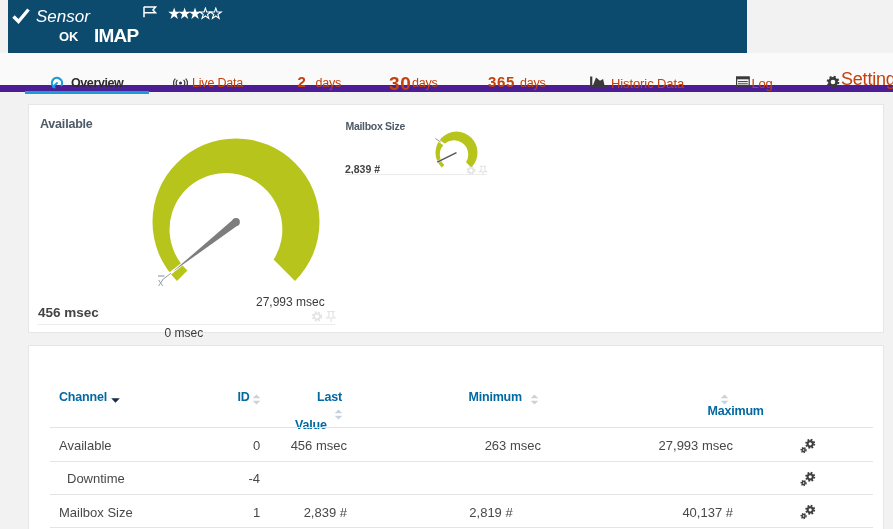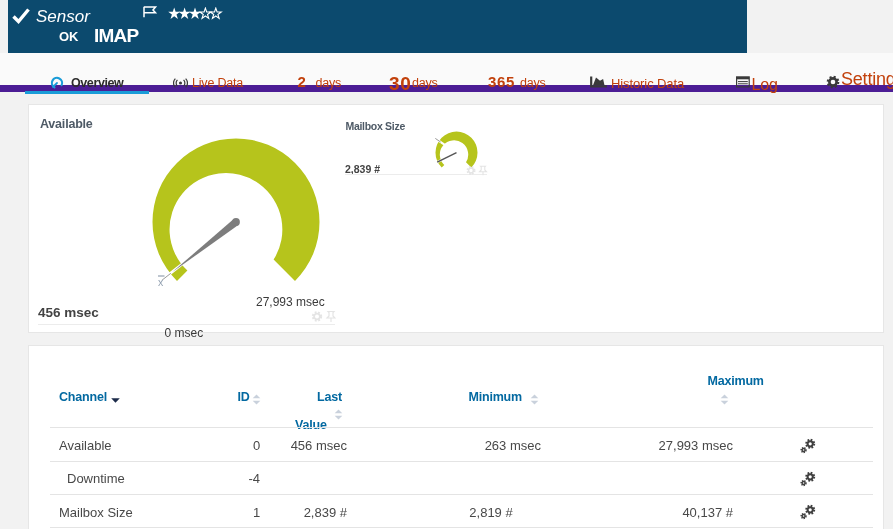--- a/index.html
+++ b/index.html
@@ -71,21 +71,21 @@
     <path d="M3 9.3 L6 1.4 L10 4.8 L13.1 3 L14.5 9.3 Z" fill="#3a3a3a"></path>
   </svg>
   <span class="tl" style="left:611px;top:23px;font-size:13px;letter-spacing:-0.1px">Historic Data</span>
 
   <svg class="abs" style="left:735.5px;top:22.5px" width="14" height="12" viewBox="0 0 14 12">
     <rect x="0.6" y="0.9" width="12.6" height="10" fill="none" stroke="#3a3a3a" stroke-width="1.2"></rect>
     <rect x="0.6" y="0.9" width="12.6" height="2.4" fill="#3a3a3a"></rect>
     <line x1="2" y1="5.6" x2="11.8" y2="5.6" stroke="#3a3a3a" stroke-width="1"></line>
     <line x1="2" y1="7.8" x2="11.8" y2="7.8" stroke="#3a3a3a" stroke-width="1"></line>
   </svg>
-  <span class="tl" style="left:751.5px;top:23px;font-size:16px">Log</span>
+  <span class="tl" style="left:751.5px;top:23px;font-size:13px">Log</span>
 
   <svg class="abs" style="left:825.5px;top:21.5px" width="14" height="14" viewBox="0 0 15 15">
     <circle cx="7.5" cy="7.5" r="5.4" fill="none" stroke="#3a3a3a" stroke-width="2.8" stroke-dasharray="2.1 2.14"></circle>
     <circle cx="7.5" cy="7.5" r="3.9" fill="none" stroke="#3a3a3a" stroke-width="2.8"></circle>
   </svg>
   <span class="tl" style="left:841px;top:16px;font-size:18px">Settings</span>
 </div>
 
 <div class="panel" id="p1">
   <div class="abs" style="left:12px;top:13px;font-size:12.5px;font-weight:bold;letter-spacing:-0.2px;color:#4e5a66">Available</div>
@@ -145,21 +145,21 @@
   <div class="th" style="left:267px;top:73px;">Value</div>
   <svg class="abs" style="left:306px;top:63.5px" width="9" height="11" viewBox="0 0 9 11">
       <polygon points="4.5,0.4 8.3,4.2 0.7,4.2" fill="#c9d1dc"></polygon>
       <polygon points="4.5,10.6 8.3,6.8 0.7,6.8" fill="#c9d1dc"></polygon>
     </svg>
   <div class="th" style="left:440.5px;top:45.3px;">Minimum</div>
   <svg class="abs" style="left:501.5px;top:49px" width="9" height="11" viewBox="0 0 9 11">
       <polygon points="4.5,0.4 8.3,4.2 0.7,4.2" fill="#c9d1dc"></polygon>
       <polygon points="4.5,10.6 8.3,6.8 0.7,6.8" fill="#c9d1dc"></polygon>
     </svg>
-  <div class="th" style="left:631.5px;top:29px;padding-left:48px;">Maximum</div>
+  <div class="th" style="left:631.5px;top:59px;padding-left:48px;">Maximum</div>
   <svg class="abs" style="left:692.3px;top:49px" width="9" height="11" viewBox="0 0 9 11">
       <polygon points="4.5,0.4 8.3,4.2 0.7,4.2" fill="#c9d1dc"></polygon>
       <polygon points="4.5,10.6 8.3,6.8 0.7,6.8" fill="#c9d1dc"></polygon>
     </svg>
   <div class="rowline" style="top:82px;"></div>
 
   <div class="td" style="left:31px;top:92.5px;">Available</div>
   <div class="td" style="left:225px;top:92.5px;width:7px;text-align:right">0</div>
   <div class="td" style="left:219px;top:92.5px;width:100px;text-align:right">456 msec</div>
   <div class="td" style="left:413px;top:92.5px;width:100px;text-align:right">263 msec</div>

